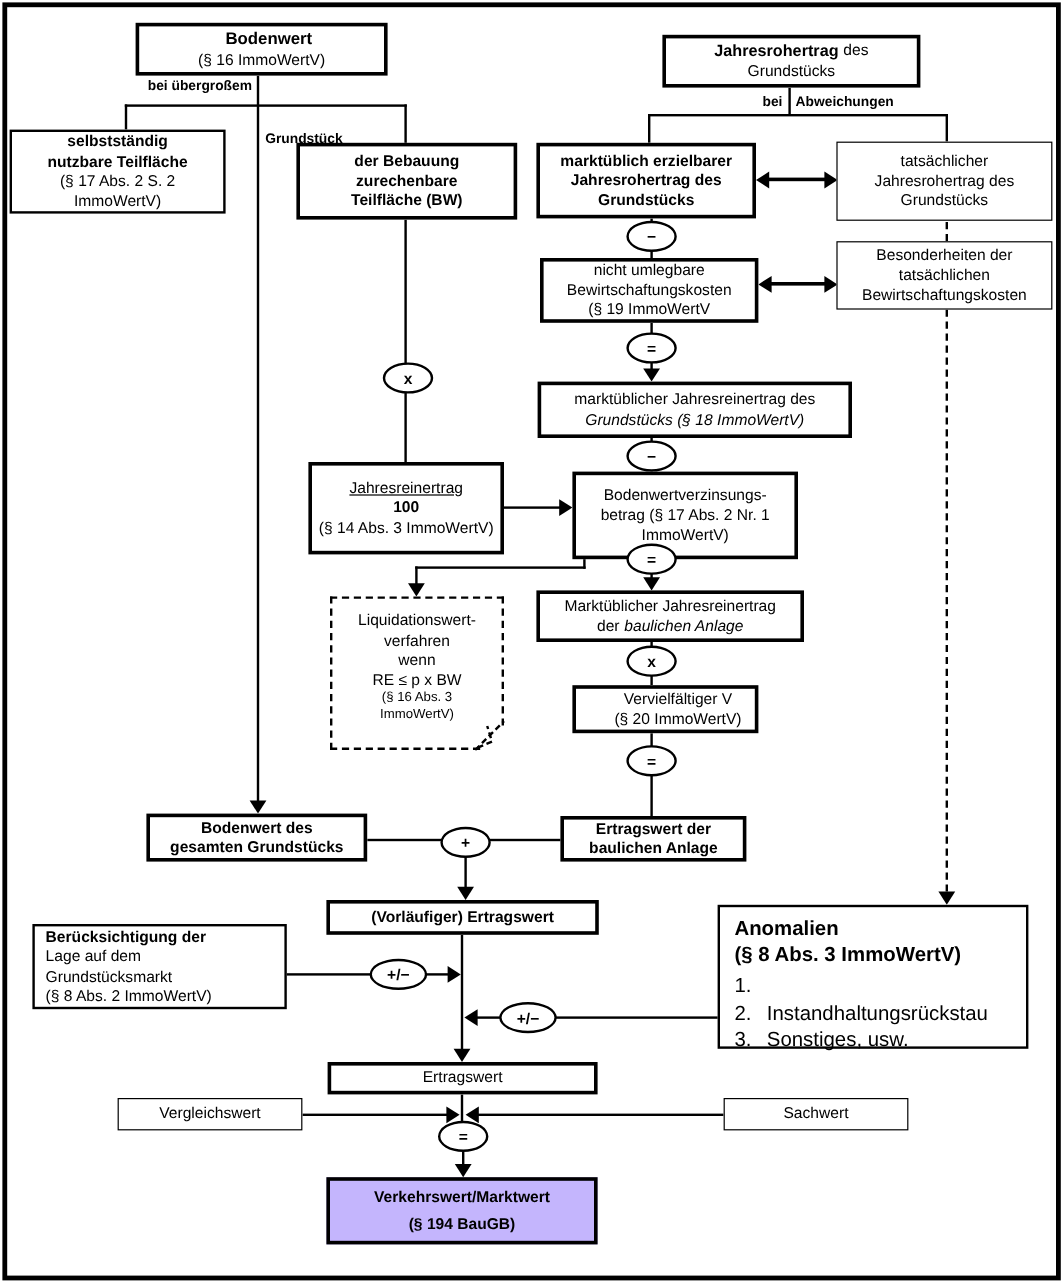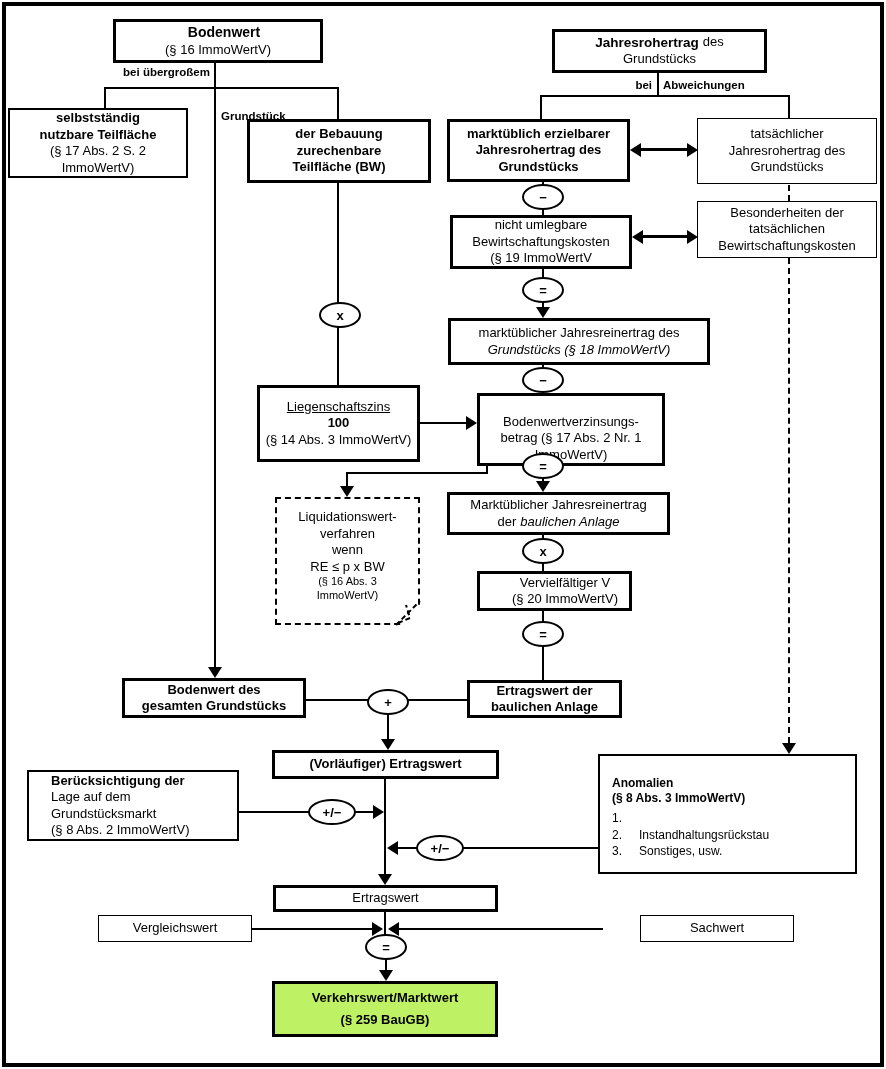--- a/index.html
+++ b/index.html
@@ -10,23 +10,23 @@
   .frame{position:absolute;left:2px;top:2px;width:874px;height:1057px;border:4px solid #000;z-index:0;}
   
   .box{position:absolute;box-sizing:border-box;background:#fff;border:2px solid #000;
        display:flex;flex-direction:column;justify-content:center;align-items:center;
        text-align:center;font-size:13px;line-height:1.27;z-index:3;}
   .thick{border-width:3px;}
   .thin{border-width:1.5px;}
   .bold{font-weight:bold;}
   .italic{font-style:italic;}
   .small{font-size:11px;line-height:1.25;}
-  .leftalign{align-items:flex-start;text-align:left;padding-left:22px;padding-right:4px;}
+  .leftalign{align-items:flex-start;text-align:left;padding-left:9px;padding-right:4px;}
   .dashedbox{border:2px dashed #000;}
-  .gray{background:#bef264;}
+  .gray{background:#c4b5fd;}
   .frac{border-bottom:0;text-decoration:underline;}
   .l2{display:flex;gap:4px;justify-content:center;}
   
   .vl{position:absolute;width:2px;background:#000;z-index:1;}
   .hl{position:absolute;height:2px;background:#000;z-index:1;}
   .hl3{position:absolute;height:3px;background:#000;z-index:1;}
   .dvl{position:absolute;width:0;border-left:2px dashed #000;z-index:1;}
   
   .ad{position:absolute;width:0;height:0;border-left:7px solid transparent;border-right:7px solid transparent;border-top:11px solid #000;z-index:2;}
   .ar{position:absolute;width:0;height:0;border-top:7px solid transparent;border-bottom:7px solid transparent;border-left:11px solid #000;z-index:2;}
@@ -153,26 +153,26 @@
     <span>tatsächlichen</span>
     <span>Bewirtschaftungskosten</span>
   </div>
 
   <div class="box thick" style="left:448px;top:318px;width:262px;height:47px;">
     <span>marktüblicher Jahresreinertrag des</span>
     <span class="italic">Grundstücks (§ 18 ImmoWertV)</span>
   </div>
 
   <div class="box thick" style="left:257px;top:385px;width:163px;height:77px;">
-    <span class="frac">Liegenschaftszins</span>
+    <span class="frac">Jahresreinertrag</span>
     <span class="bold">100</span>
     <span>(§ 14 Abs. 3 ImmoWertV)</span>
   </div>
 
-  <div class="box thick" style="left:477px;top:393px;width:188px;height:73px;justify-content:flex-end;">
+  <div class="box thick" style="left:477px;top:393px;width:188px;height:73px;">
     <span>Bodenwertverzinsungs-</span>
     <span>betrag (§ 17 Abs. 2 Nr. 1</span>
     <span>ImmoWertV)</span>
   </div>
 
   <div class="box dashedbox" style="left:275px;top:497px;width:145px;height:128px;justify-content:flex-start;padding-top:10px;">
     <span>Liquidationswert-</span>
     <span>verfahren</span>
     <span>wenn</span>
     <span>RE ≤ p x BW</span>
@@ -212,21 +212,21 @@
     <span>(Vorläufiger) Ertragswert</span>
   </div>
 
   <div class="box leftalign" style="left:27px;top:770px;width:212px;height:71px;">
     <span class="bold">Berücksichtigung der</span>
     <span>Lage auf dem</span>
     <span>Grundstücksmarkt</span>
     <span>(§ 8 Abs. 2 ImmoWertV)</span>
   </div>
 
-  <div class="box leftalign" style="left:598px;top:754px;width:259px;height:120px;justify-content:center;padding-top:7px;padding-left:12px;font-size:12px;">
+  <div class="box leftalign" style="left:598px;top:754px;width:259px;height:120px;justify-content:flex-start;padding-top:7px;padding-left:12px;font-size:17px;">
     <span class="bold">Anomalien</span>
     <span class="bold" style="margin-bottom:4px;">(§ 8 Abs. 3 ImmoWertV)</span>
     <div class="alist">
       <div class="aitem">
         <span class="anum">1.</span>
       </div>
       <div class="aitem">
         <span class="anum">2.</span>
         <span class="atext">Instandhaltungsrückstau</span>
       </div>
@@ -238,27 +238,27 @@
   </div>
 
   <div class="box thin" style="left:98px;top:915px;width:154px;height:27px;">
     <span>Vergleichswert</span>
   </div>
 
   <div class="box thick" style="left:273px;top:885px;width:225px;height:27px;">
     <span>Ertragswert</span>
   </div>
 
-  <div class="box thin" style="left:603px;top:915px;width:154px;height:27px;margin-left:37px;">
+  <div class="box thin" style="left:603px;top:915px;width:154px;height:27px;">
     <span>Sachwert</span>
   </div>
 
   <div class="box thick gray bold" style="left:272px;top:981px;width:226px;height:56px;justify-content:space-evenly;">
     <span>Verkehrswert/Marktwert</span>
-    <span>(§ 259 BauGB)</span>
+    <span>(§ 194 BauGB)</span>
   </div>
 
   <div class="op" style="left:522px;top:184px;">−</div>
   <div class="op" style="left:522px;top:277px;">=</div>
   <div class="op" style="left:319px;top:302px;">x</div>
   <div class="op" style="left:522px;top:367px;">−</div>
   <div class="op" style="left:522px;top:453px;">=</div>
   <div class="op" style="left:522px;top:538px;">x</div>
   <div class="op" style="left:522px;top:621px;">=</div>
   <div class="op" style="left:367px;top:689px;">+</div>

